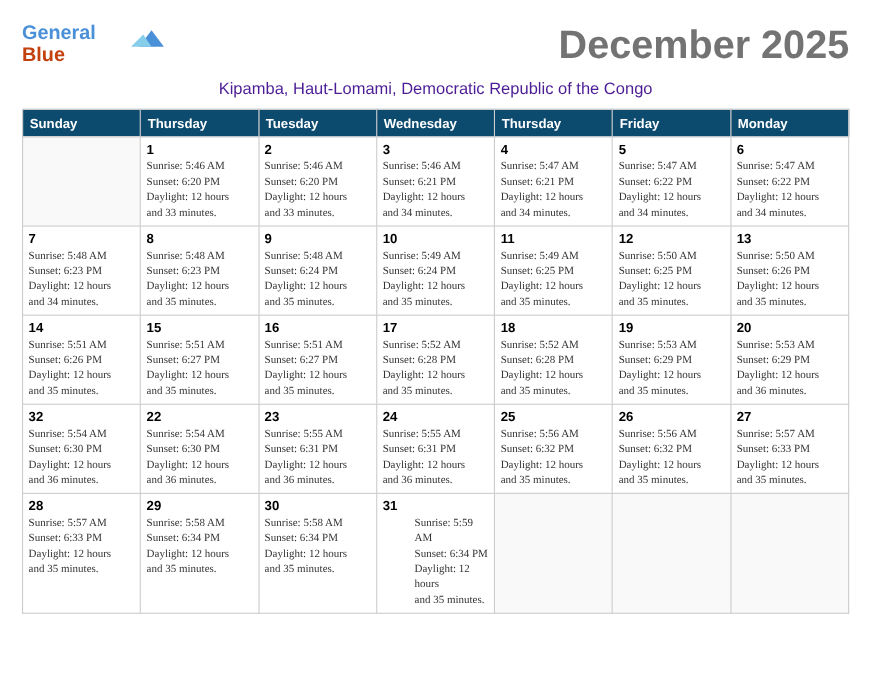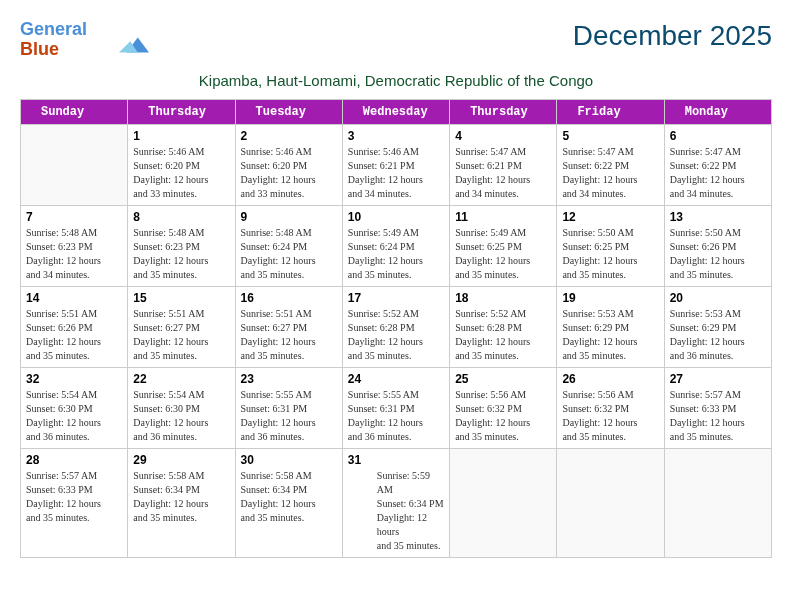--- a/index.html
+++ b/index.html
@@ -5,21 +5,21 @@
     * { box-sizing: border-box; margin: 0; padding: 0; }
     body {
       font-family: Arial, sans-serif;
       background: #fff;
       width: 792px;
       min-height: 612px;
       padding: 20px;
     }
     .logo {
       display: flex;
-      align-items: flex-end;
+      align-items: flex-start;
       margin-bottom: 10px;
       gap: 28px;
     }
     .logo-text {
       font-size: 18px;
       font-weight: bold;
       color: #333;
       line-height: 1.1;
     }
     .logo-text span {
@@ -28,43 +28,42 @@
     .logo-icon {
       width: 30px;
       height: 30px;
       margin-left: 4px;
     }
     .header {
       text-align: right;
       margin-bottom: 4px;
     }
     .month-title {
-      font-size: 28px;
-      font-weight: normal;
-      color: #0c4a6e;
+      font-size: 36px;
+      font-weight: bold;
+      color: #737373;
     }
     .location-title {
       font-size: 15px;
-      color: #14532d;
+      color: #4c1d95;
       text-align: center;
       margin-bottom: 10px;
     }
     .calendar {
       width: 100%;
       border-collapse: collapse;
       font-size: 11px;
     }
     .calendar th {
-      background-color: #a21caf;
+      background-color: #0c4a6e;
       color: white;
       text-align: left;
-      padding: 5px 20px;
+      padding: 5px 6px;
       font-size: 12px;
       border: 1px solid #ccc;
-      font-family: Liberation Mono, monospace;
     }
     .calendar td {
       vertical-align: top;
       border: 1px solid #ccc;
       padding: 4px 5px;
       width: 107px;
       height: 80px;
     }
     .day-num {
       font-weight: bold;

